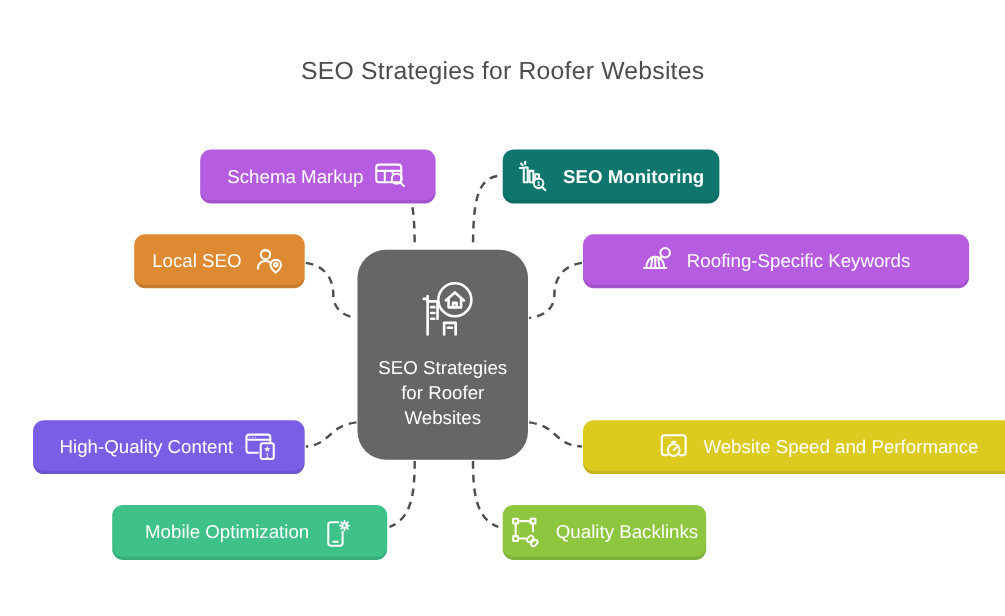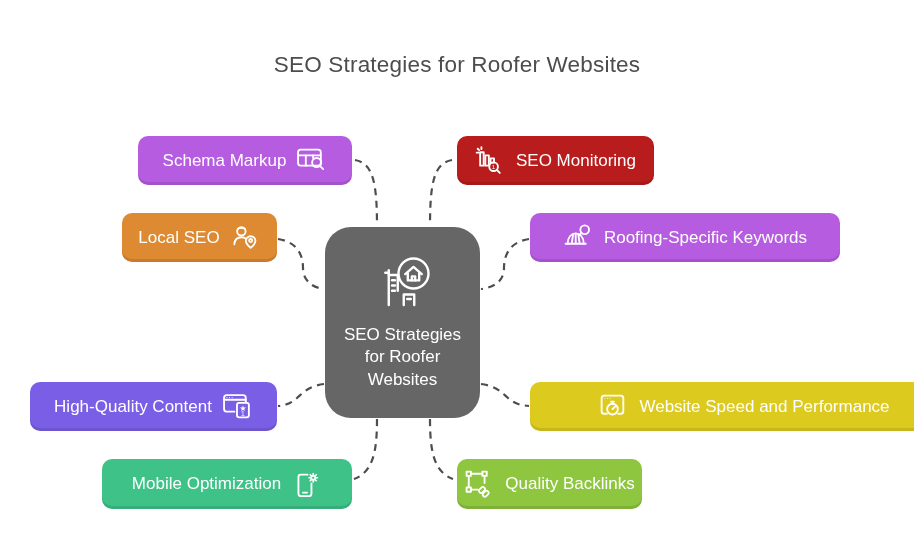--- a/index.html
+++ b/index.html
@@ -13,21 +13,21 @@
         height:49px;border-radius:10px;color:#ffffff;font-size:17px;font-weight:500;
         white-space:nowrap;cursor:pointer;box-shadow:inset 0 -3px 0 rgba(0,0,0,.10);}
   .node .ic{display:flex;align-items:center;}
   .node svg{display:block;}
   
   .n-schema   {left:138px;top:136px;width:214px;}
   .n-local    {left:122px;top:213px;width:155px;}
   .n-content  {left:30px; top:382px;width:247px;}
   .n-mobile   {left:102px;top:459px;width:250px;height:50px;}
   .n-monitor  {left:457px;top:136px;width:197px;}
-  .n-keywords {left:530px;top:213px;width:310px;}
+  .n-keywords {left:530px;top:213px;width:351px;}
   .n-speed    {left:530px;top:382px;width:356px;padding-left:36px;}
   .n-backlinks{left:457px;top:459px;width:185px;height:50px;}
   .center{position:absolute;left:325px;top:227px;width:155px;height:191px;border-radius:26px;
           display:flex;flex-direction:column;align-items:center;justify-content:center;
           color:#fff;text-align:center;cursor:pointer;}
   .center .label{width:122px;font-size:17px;font-weight:500;line-height:1.32;margin-top:6px;}
   svg text{font-family:"Liberation Sans","DejaVu Sans",sans-serif;}
 </style>
 </head>
 <body>
@@ -60,21 +60,21 @@
         <line x1="14.7" y1="17.5" x2="16.6" y2="17.5"></line>
         <line x1="14.7" y1="21" x2="16.6" y2="21"></line>
         <line x1="14.7" y1="24.5" x2="16.6" y2="24.5"></line>
         <path d="M22.5 34 V27 H29.5 V34"></path>
         <line x1="24.8" y1="30" x2="27.2" y2="30"></line>
       </svg>
     </span>
     <div class="label">SEO Strategies for Roofer Websites</div>
   </div>
 
-  <div class="node n-schema" style="background-color: rgb(182, 92, 224);">
+  <div class="node n-schema" style="background-color: rgb(182, 92, 224); margin-left: 44px;">
     <span>Schema Markup</span>
     <span class="ic">
       <svg width="31" height="31" viewBox="0 0 30 30" fill="none" stroke="#fff" stroke-width="1.8" stroke-linecap="round" stroke-linejoin="round">
         <rect x="2" y="4.5" width="22" height="15.5" rx="2.5"></rect>
         <line x1="2" y1="10" x2="24" y2="10"></line>
         <line x1="9.5" y1="10" x2="9.5" y2="20"></line>
         <line x1="16.5" y1="10" x2="16.5" y2="12.5"></line>
         <circle cx="20" cy="17" r="4.4"></circle>
         <line x1="23.2" y1="20.2" x2="26.3" y2="23.3"></line>
       </svg>
@@ -124,21 +124,21 @@
           <line x1="24.2" y1="8.5" x2="25.6" y2="8.5"></line>
           <line x1="18.6" y1="5.6" x2="19.6" y2="6.6"></line>
           <line x1="23.4" y1="10.4" x2="24.4" y2="11.4"></line>
           <line x1="24.4" y1="5.6" x2="23.4" y2="6.6"></line>
           <line x1="19.6" y1="10.4" x2="18.6" y2="11.4"></line>
         </g>
       </svg>
     </span>
   </div>
 
-  <div class="node n-monitor" style="background-color: #b91c1c;">
+  <div class="node n-monitor" style="background-color: #0f766e; font-weight: bold;">
     <span class="ic">
       <svg width="31" height="31" viewBox="0 0 30 30" fill="none" stroke="#fff" stroke-width="1.8" stroke-linecap="round" stroke-linejoin="round">
         <line x1="6.2" y1="2" x2="6.2" y2="4"></line>
         <line x1="2.6" y1="3.6" x2="4" y2="5"></line>
         <line x1="1.6" y1="7.4" x2="3.6" y2="7.4"></line>
         <rect x="5" y="7" width="3.4" height="13"></rect>
         <rect x="10" y="10" width="3.4" height="10"></rect>
         <rect x="15" y="13" width="3.4" height="4"></rect>
         <circle cx="18" cy="21" r="4.2"></circle>
         <text x="18" y="23.2" font-size="6" fill="#fff" stroke="none" text-anchor="middle">1</text>

